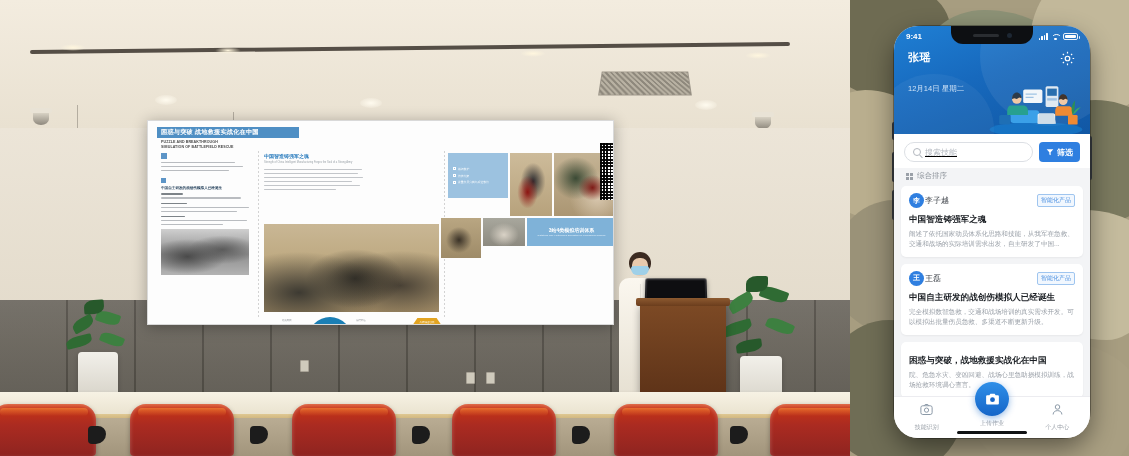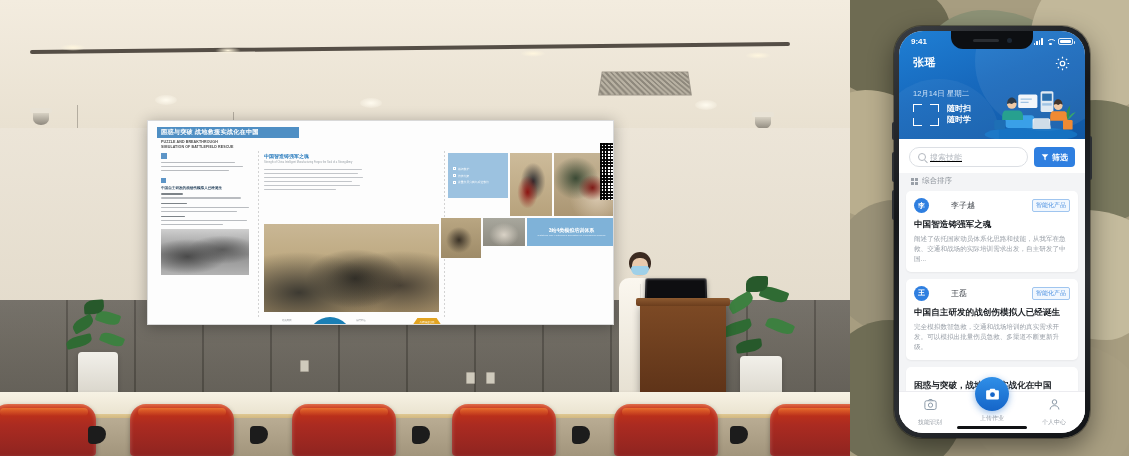--- a/index.html
+++ b/index.html
@@ -178,21 +178,21 @@
              border-radius:4px 8px 10px 4px; }
   .floor { position:absolute; left:0; top:418px; width:850px; height:38px;
            background:linear-gradient(#b9ac93,#a2957c); }
 
   
   .camo { position:absolute; left:850px; top:0; width:279px; height:456px;
           background:#a79d80; overflow:hidden; }
   .blob { position:absolute; border-radius:46% 54% 38% 62% / 52% 40% 60% 48%; }
   .phone { position:absolute; left:894px; top:26px; width:196px; height:412px;
            background:linear-gradient(145deg,#3a3d42,#15171a 35%,#2a2d31 70%,#101215);
-           border-radius:28px; padding:5px;
+           border-radius:28px; 
            box-shadow:0 10px 26px rgba(0,0,0,.45), 0 0 0 1px rgba(0,0,0,.3); }
   .phone .btn-s { position:absolute; left:-2px; width:2px; background:#2b2e32;
                   border-radius:2px 0 0 2px; }
   .phone .btn-r { position:absolute; right:-2px; top:110px; width:2px; height:44px;
                   background:#2b2e32; border-radius:0 2px 2px 0; }
   .phone-screen { position:relative; width:100%; height:100%; border-radius:24px;
                   overflow:hidden; background:#f3f4f6; }
   .notch { position:absolute; left:50%; top:0; transform:translateX(-50%);
            width:82px; height:18px; background:#0d0f12;
            border-radius:0 0 12px 12px; z-index:20; display:flex;
@@ -257,21 +257,21 @@
   .sortrow { display:flex; align-items:center; gap:4px; padding:3px 12px 5px;
              background:#f3f4f6; }
   .sortrow .gridico { display:grid; grid-template-columns:repeat(2,3px);
                       grid-template-rows:repeat(2,3px); gap:1px; }
   .sortrow .gridico i { background:#9aa0a8; display:block; }
   .sortrow .lbl { font-size:7.5px; color:#8d939b; }
   .feed { background:#f3f4f6; padding:0 7px; }
   .card { background:#fff; border-radius:5px; padding:7px 8px 8px; margin-bottom:7px;
           box-shadow:0 1px 2px rgba(0,0,0,.05); }
   .card-top { display:flex; align-items:center; justify-content:space-between; }
-  .author { display:flex; align-items:center; gap:22px; }
+  .author { display:flex; align-items:center; gap:1px; }
   .avatar { width:15px; height:15px; border-radius:50%; background:#2f7fe0; color:#fff;
             font-size:7px; display:flex; align-items:center; justify-content:center;
             font-weight:bold; flex:0 0 auto; }
   .aname { font-size:8px; color:#3a3f46; }
   .badge { font-size:6px; color:#4a8fe0; border:.8px solid #9fc5ef; border-radius:2px;
            padding:1px 3px; background:#f1f7fe; white-space:nowrap; }
   .card-title { font-size:8.6px; font-weight:bold; color:#1b1f24; margin:6px 0 4px;
                 line-height:1.3; }
   .card-desc { font-size:6.6px; color:#9aa0a8; line-height:1.5; }
   .tabbar { position:absolute; left:0; bottom:0; width:100%; height:42px; background:#fff;
@@ -520,32 +520,20 @@
             <div class="udate">12月14日 星期二</div>
           </div>
           <div class="gear">
             <svg viewBox="0 0 24 24" width="17" height="17" fill="none" stroke="#ffffff" stroke-width="1.7">
               <circle cx="12" cy="12" r="3.2"></circle>
               <path d="M12 2.6v2.2M12 19.2v2.2M21.4 12h-2.2M4.8 12H2.6M18.6 5.4l-1.6 1.6M7 17l-1.6 1.6M18.6 18.6L17 17M7 7L5.4 5.4"></path>
             </svg>
           </div>
         </div>
 
-        <div class="promo">
-          <div class="scanbox">
-            <i></i>
-              <i></i>
-              <i></i>
-              <i></i>
-          </div>
-          <div class="promo-txt">
-            <div>随时扫</div>
-            <div>随时学</div>
-          </div>
-        </div>
 
         <svg class="illus" viewBox="0 0 120 72">
           <ellipse cx="60" cy="64" rx="58" ry="9" fill="#1a8fe0" opacity=".45"></ellipse>
           <rect x="44" y="14" width="24" height="17" rx="2" fill="#f2f6fa"></rect>
           <path d="M47 20h14M47 24h10" stroke="#9fc3e4" stroke-width="1.6"></path>
           <rect x="72" y="10" width="16" height="26" rx="2" fill="#dfe9f2"></rect>
           <rect x="74" y="13" width="12" height="9" fill="#2a6fae"></rect>
           <rect x="74" y="25" width="12" height="3" fill="#9fc3e4"></rect>
           <rect x="28" y="40" width="36" height="16" rx="4" fill="#3aa0e8"></rect>
           <rect x="62" y="44" width="22" height="13" rx="2" fill="#e8eef4"></rect>

